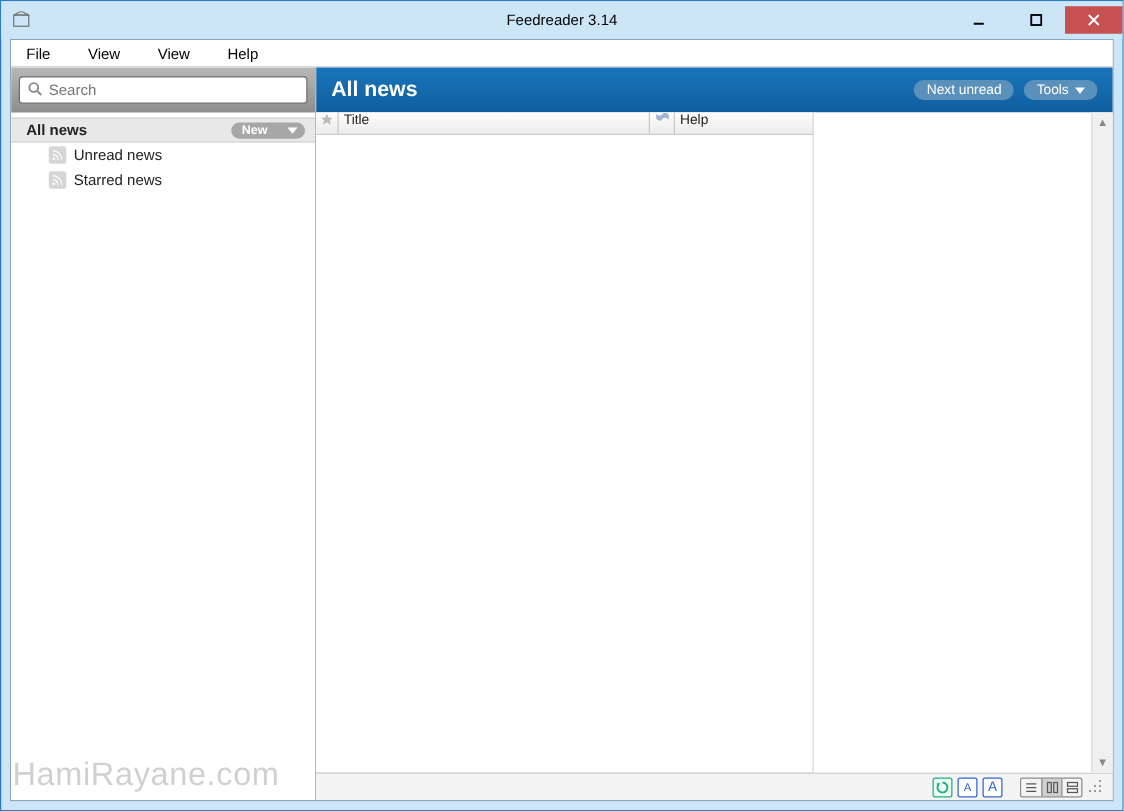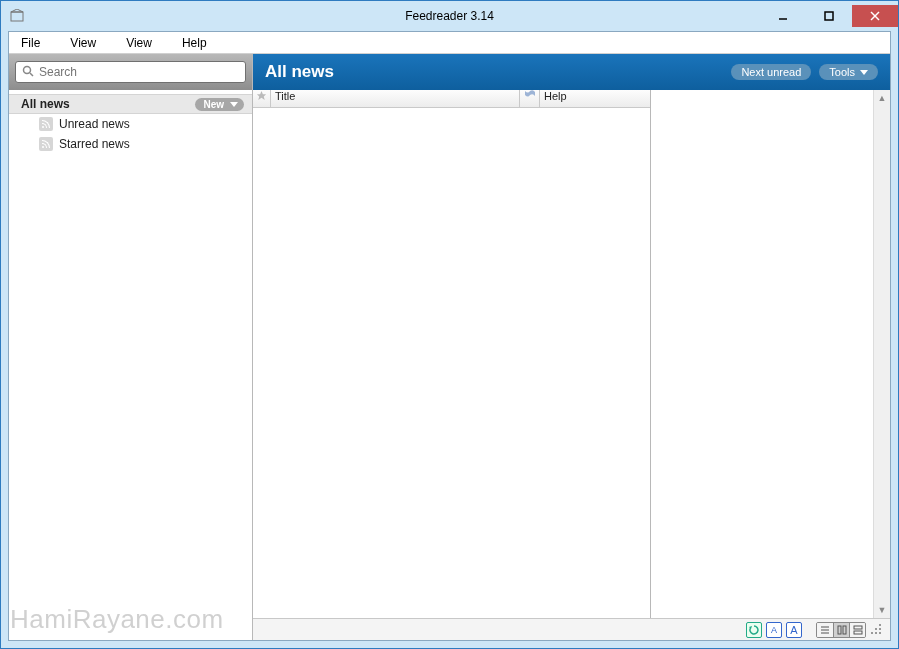--- a/index.html
+++ b/index.html
@@ -143,21 +143,21 @@
 .tree-row.child { padding-left: 30px; }
 .new-btn {
   margin-left: auto;
   background: #a7a7a7;
   color: #fff;
   font-size: 10px;
   padding: 1px 6px 1px 8px;
   border-radius: 9px;
   display: flex;
   align-items: center;
-  gap: 6px;
+  gap: 16px;
 }
 .rss-ico {
   width: 14px; height: 14px;
   background: #d6d6d6;
   border-radius: 2px;
   position: relative;
 }
 .rss-ico::before, .rss-ico::after {
   content: "";
   position: absolute;

